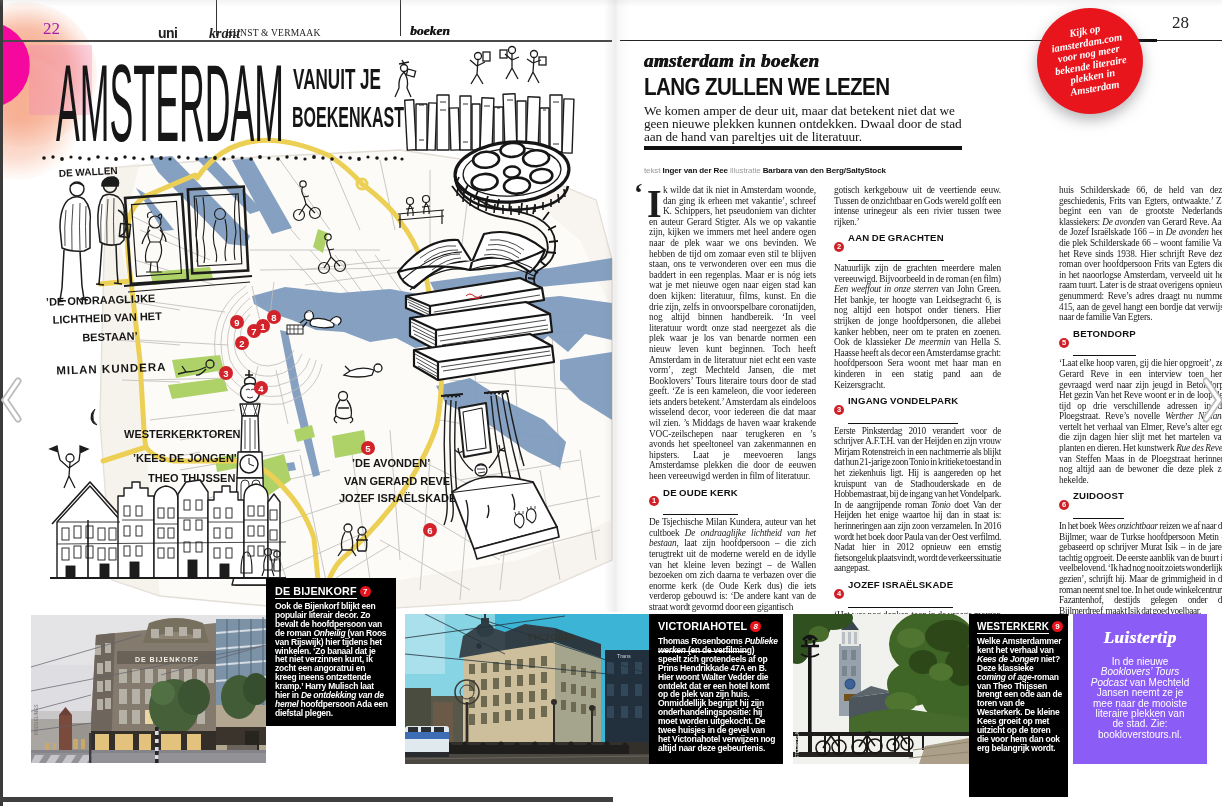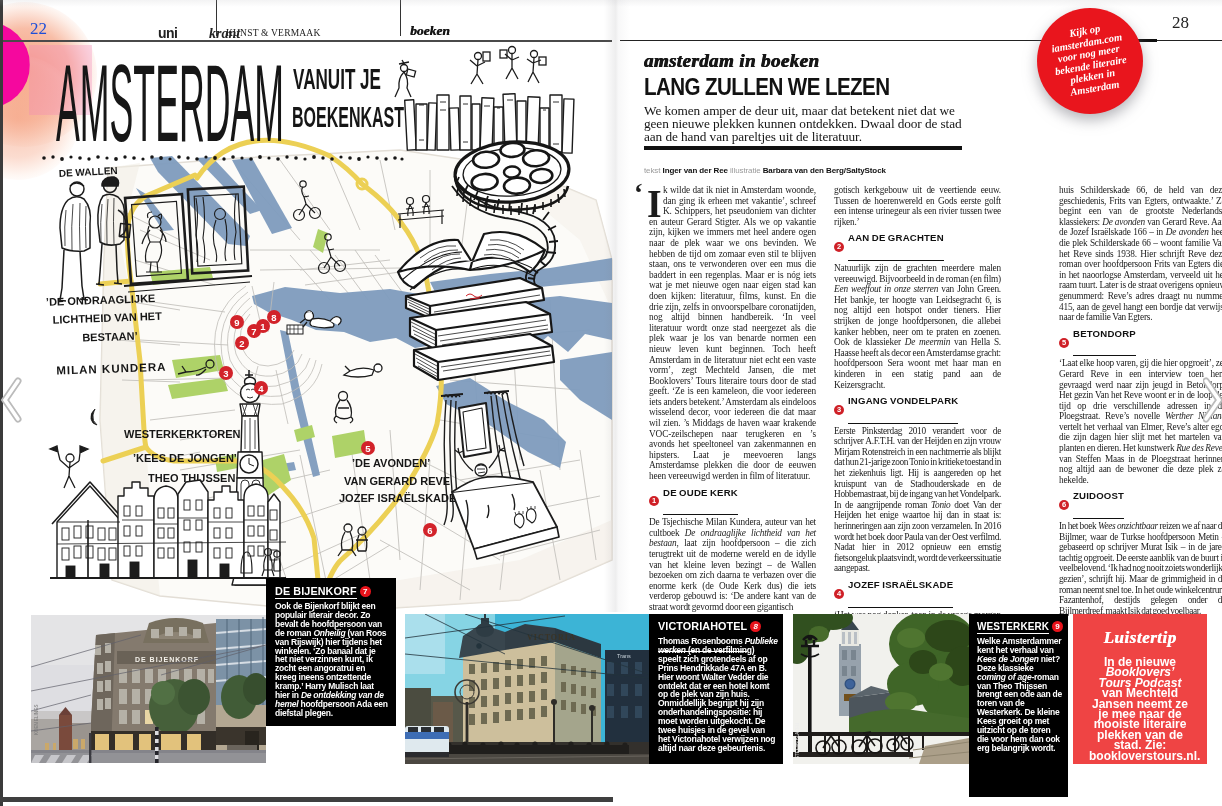--- a/index.html
+++ b/index.html
@@ -27,21 +27,21 @@
         <span style="position:absolute;left:12px;top:-2px;font-size:25px;line-height:25px;font-weight:bold;font-family:'Liberation Serif',serif;display:inline-block;transform:scale(1.5,1.6);transform-origin:left top;">I</span>
       </span>k wilde dat ik niet in Amsterdam woonde, dan ging ik erheen met vakantie’, schreef K. Schippers, het pseudoniem van dichter en auteur Gerard Stigter. Als we op vakantie zijn, kijken we immers met heel andere ogen naar de plek waar we ons bevinden. We hebben de tijd om zomaar even stil te blijven staan, ons te verwonderen over een mus die baddert in een regenplas. Maar er is nóg iets wat je met nieuwe ogen naar eigen stad kan doen kijken: literatuur, films, kunst. En die drie zijn, zelfs in onvoorspelbare coronatijden, nog altijd binnen handbereik. ‘In veel literatuur wordt onze stad neergezet als die plek waar je los van benarde normen een nieuw leven kunt beginnen. Toch heeft Amsterdam in de literatuur niet echt een vaste vorm’, zegt Mechteld Jansen, die met Booklovers’ Tours literaire tours door de stad geeft. ‘Ze is een kameleon, die voor iedereen iets anders betekent.’ Amsterdam als eindeloos wisselend decor, voor iedereen die dat maar wil zien. ’s Middags de haven waar krakende VOC-zeilschepen naar terugkeren en ’s avonds het speeltoneel van zakenmannen en hipsters. Laat je meevoeren langs Amsterdamse plekken die door de eeuwen heen vereeuwigd werden in film of literatuur.</p>
 <div class="subhead">
       <span class="shnum">1</span>
       <span class="shtxt">DE OUDE KERK</span>
     </div>
 <p>De Tsjechische Milan Kundera, auteur van het cultboek <i>De ondraaglijke lichtheid van het bestaan</i>, laat zijn hoofdpersoon – die zich terugtrekt uit de moderne wereld en de idylle van het kleine leven bezingt – de Wallen bezoeken om zich daarna te verbazen over die enorme kerk (de Oude Kerk dus) die iets verderop gebouwd is: ‘De andere kant van de straat wordt gevormd door een gigantisch</p>
 </div>
 
 <div class="body-col" id="c2" style="left:834px;">
-<p>gotisch kerkgebouw uit de veertiende eeuw. Tussen de hoerenwereld en Gods eerste golft een intense urinegeur als een rivier tussen twee rijken.’</p>
+<p>gotisch kerkgebouw uit de veertiende eeuw. Tussen de onzichtbaar en Gods wereld golft een intense urinegeur als een rivier tussen twee rijken.’</p>
 <div class="subhead">
       <span class="shnum">2</span>
       <span class="shtxt">AAN DE GRACHTEN</span>
     </div>
 <p>Natuurlijk zijn de grachten meerdere malen vereeuwigd. Bijvoorbeeld in de roman (en film) <i>Een weeffout in onze sterren</i> van John Green. Het bankje, ter hoogte van Leidsegracht 6, is nog altijd een hotspot onder tieners. Hier strijken de jonge hoofdpersonen, die allebei kanker hebben, neer om te praten en zoenen. Ook de klassieker <i>De meermin</i> van Hella S. Haasse heeft als decor een Amsterdamse gracht: hoofdpersoon Sera woont met haar man en kinderen in een statig pand aan de Keizersgracht.</p>
 <div class="subhead">
       <span class="shnum">3</span>
       <span class="shtxt">INGANG VONDELPARK</span>
     </div>
 <p class="tight">Eerste Pinksterdag 2010 verandert voor de schrijver A.F.T.H. van der Heijden en zijn vrouw Mirjam Rotenstreich in een nachtmerrie als blijkt dat hun 21-jarige zoon Tonio in kritieke toestand in het ziekenhuis ligt. Hij is aangereden op het kruispunt van de Stadhouderskade en de Hobbemastraat, bij de ingang van het Vondelpark. In de aangrijpende roman <i>Tonio</i> doet Van der Heijden het enige waartoe hij dan in staat is: herinneringen aan zijn zoon verzamelen. In 2016 wordt het boek door Paula van der Oest verfilmd. Nadat hier in 2012 opnieuw een ernstig fietsongeluk plaatsvindt, wordt de verkeerssituatie aangepast.</p>
@@ -84,21 +84,21 @@
 <div class="abs" style="left:1157px;top:40px;width:65px;height:1px;background:#222;"></div>
 
 <div class="ser abs" style="left:1172px;top:13px;font-size:17px;color:#222;">28</div>
 
 <div class="abs" style="left:1037px;top:8px;width:106px;height:106px;border-radius:50%;background:#e9151d;box-shadow:0 6px 14px rgba(120,120,130,0.55);"></div>
 <div class="abs" style="left:1037px;top:8px;width:106px;height:106px;transform:rotate(-10deg);color:#fff;
   font-family:'Liberation Serif',serif;font-style:italic;font-weight:bold;font-size:10.5px;line-height:11.5px;text-align:center;">
   <div style="margin-top:17px;">Kijk op<br>iamsterdam.com<br>voor nog meer<br>bekende literaire<br>plekken in<br>Amsterdam</div>
 </div>
 
-<div class="ser abs" style="left:30px;top:19px;font-size:17px;color:#1d4ed8;">22</div>
+<div class="ser abs" style="left:43px;top:19px;font-size:17px;color:#a21caf;">22</div>
 
 <div class="abs" style="left:158px;top:25px;font-size:14px;color:#222;"><span style="font-weight:bold;letter-spacing:-0.5px;">uni</span><span class="ser" style="font-weight:bold;font-style:italic;letter-spacing:0px;padding-left:28px;"> krant</span></div>
 <div class="abs" style="left:216px;top:0px;width:1px;height:36px;background:#333;"></div>
 <div class="ser abs" style="left:226px;top:28px;font-size:9.5px;letter-spacing:0.2px;color:#222;">KUNST &amp; VERMAAK</div>
 <div class="abs" style="left:400px;top:0px;width:1px;height:36px;background:#333;"></div>
 <div class="ser abs" style="left:410px;top:23px;font-weight:bold;font-style:italic;font-size:13.5px;color:#161616;text-shadow:0.4px 0 #161616;">boeken</div>
 
 <div class="abs" style="left:3px;top:40px;width:609px;height:2px;background:#4a4a4a;"></div>
 
 <div class="abs" style="z-index:-1;left:-48px;top:2px;width:145px;height:145px;border-radius:50%;
@@ -920,23 +920,23 @@
 </svg>
 </div>
 
 <div class="abs" style="left:969px;top:614px;width:99px;height:183px;background:#000;color:#fff;font-family:'Liberation Sans',sans-serif;">
   <div style="padding:7px 6px 0 8px;">
     <div style="font-size:10px;font-weight:bold;letter-spacing:0.1px;white-space:nowrap;"><span style="border-bottom:1.4px solid #fff;padding-bottom:1px;">WESTERKERK</span> <span style="display:inline-block;width:11px;height:11px;border-radius:50%;background:#e8131b;color:#fff;font-size:8px;text-align:center;line-height:11px;vertical-align:1px;">9</span></div>
     <div style="font-size:8.5px;line-height:8.9px;font-weight:bold;margin-top:5px;letter-spacing:-0.25px;">Welke Amsterdammer kent het verhaal van <i>Kees de Jongen</i> niet? Deze klassieke <i>coming of age</i>-roman van Theo Thijssen brengt een ode aan de toren van de Westerkerk. De kleine Kees groeit op met uitzicht op de toren die voor hem dan ook erg belangrijk wordt.</div>
   </div>
 </div>
 
-<div class="abs" style="left:1073px;top:614px;width:134px;height:150px;background:#ef4444;color:#fff;font-family:'Liberation Sans',sans-serif;text-align:center;">
+<div class="abs" style="left:1073px;top:614px;width:134px;height:150px;background:#8b5cf6;color:#fff;font-family:'Liberation Sans',sans-serif;text-align:center;">
   <div class="ser" style="font-style:italic;font-weight:bold;font-size:17px;margin-top:14px;letter-spacing:0.5px;text-shadow:0.5px 0 #fff;">Luistertip</div>
-  <div style="font-size:12px;line-height:10.4px;font-weight:bold;margin:9px 16px 0 16px;">In de nieuwe <i>Booklovers’ Tours Podcast</i> van Mechteld Jansen neemt ze je mee naar de mooiste literaire plekken van de stad. Zie: bookloverstours.nl.</div>
+  <div style="font-size:10px;line-height:10.4px;font-weight:normal;margin:9px 16px 0 16px;">In de nieuwe <i>Booklovers’ Tours Podcast</i> van Mechteld Jansen neemt ze je mee naar de mooiste literaire plekken van de stad. Zie: bookloverstours.nl.</div>
 </div>
 
 <div class="abs" style="left:604px;top:0px;width:26px;height:612px;background:linear-gradient(90deg,rgba(0,0,0,0) 0%,rgba(120,120,125,0.13) 45%,rgba(160,160,165,0.08) 55%,rgba(0,0,0,0) 100%);"></div>
 
 <div class="abs" style="left:0;top:0;width:3px;height:806px;background:#3b3b3b;"></div>
 
 <div class="abs" style="left:0px;top:797px;width:613px;height:5px;background:#3f3f3f;"></div>
 
 <svg class="abs" style="left:0px;top:375px;" width="22" height="50" viewBox="0 0 22 50">
   <path d="M18 6 L5 25 L18 44" fill="none" stroke="#bbb" stroke-width="7" stroke-linecap="round"></path>

